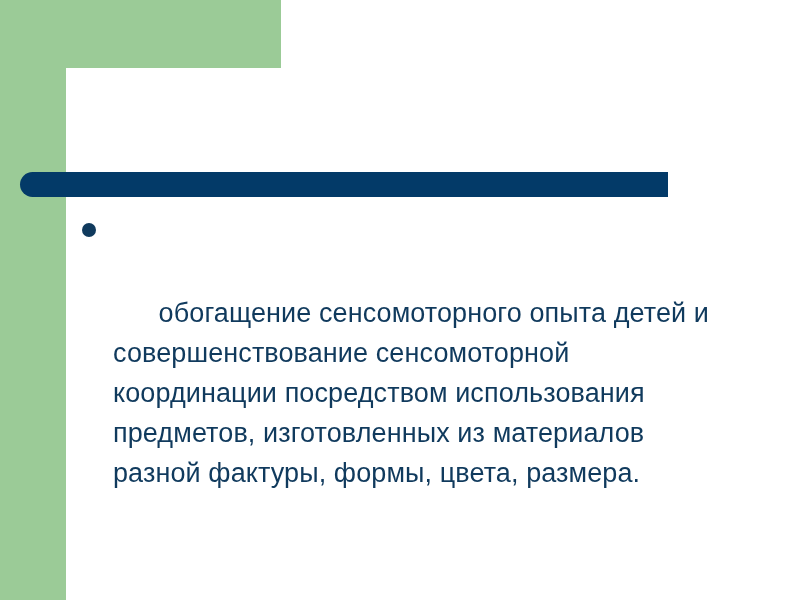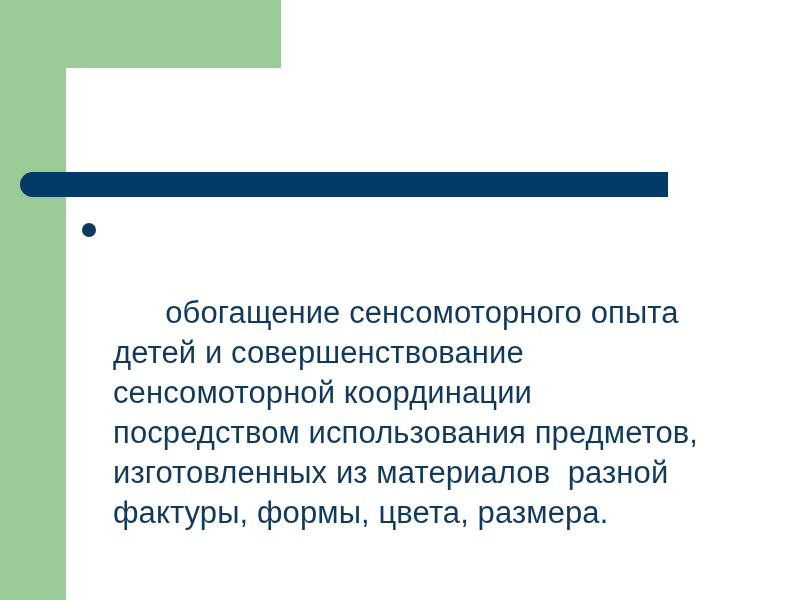--- a/index.html
+++ b/index.html
@@ -65,21 +65,21 @@
     position: absolute;
     left: 80px;
     top: 213px;
     width: 640px;
   }
 
   .bullet-item {
     position: relative;
     padding-left: 33px;
     color: #103A5D;
-    font-size: 31px;
+    font-size: 27px;
     line-height: 40px;
     letter-spacing: 0.1px;
     white-space: pre-wrap;
   }
 
   .bullet-dot {
     position: absolute;
     left: 2px;
     top: 10px;
     width: 14px;

